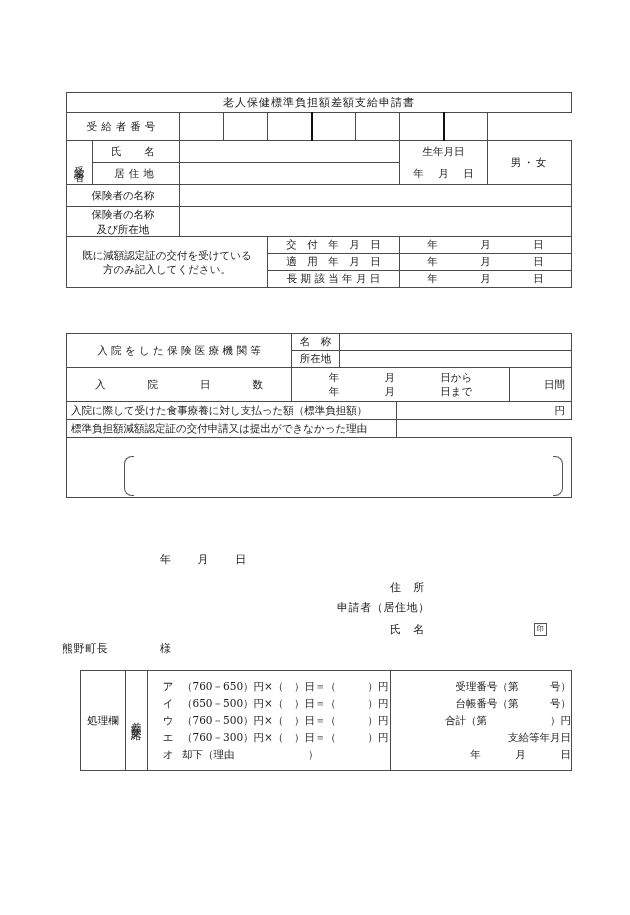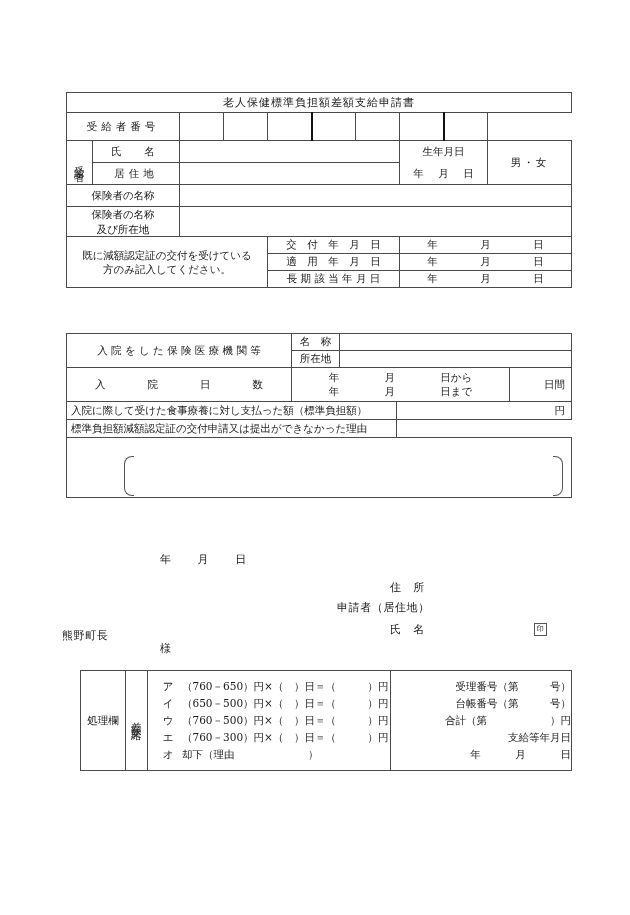--- a/index.html
+++ b/index.html
@@ -300,21 +300,21 @@
   <div class="para" style="left:390px; top:580px; font-size:11px;text-align:right;">住　所</div>
 
   <div class="para" style="left:337px; top:600px; font-size:11px;">申請者（居住地）</div>
 
   <div class="para" style="left:390px; top:622px; font-size:11px;">氏　名</div>
 
   <div class="para" style="left:534px; top:622px;">
     <span class="seal">印</span>
   </div>
 
-  <div class="para" style="left:62px; top:628px; font-size:11px;">熊野町長</div>
+  <div class="para" style="left:62px; top:641px; font-size:11px;">熊野町長</div>
   <div class="para" style="left:160px; top:641px; font-size:11px;">様</div>
 
   <table class="tbl" style="left:80px; top:670px; width:491px;">
     <colgroup>
       <col style="width:45px">
       <col style="width:22px">
       <col style="width:243px">
       <col style="width:181px">
     </colgroup>
     <tbody>

